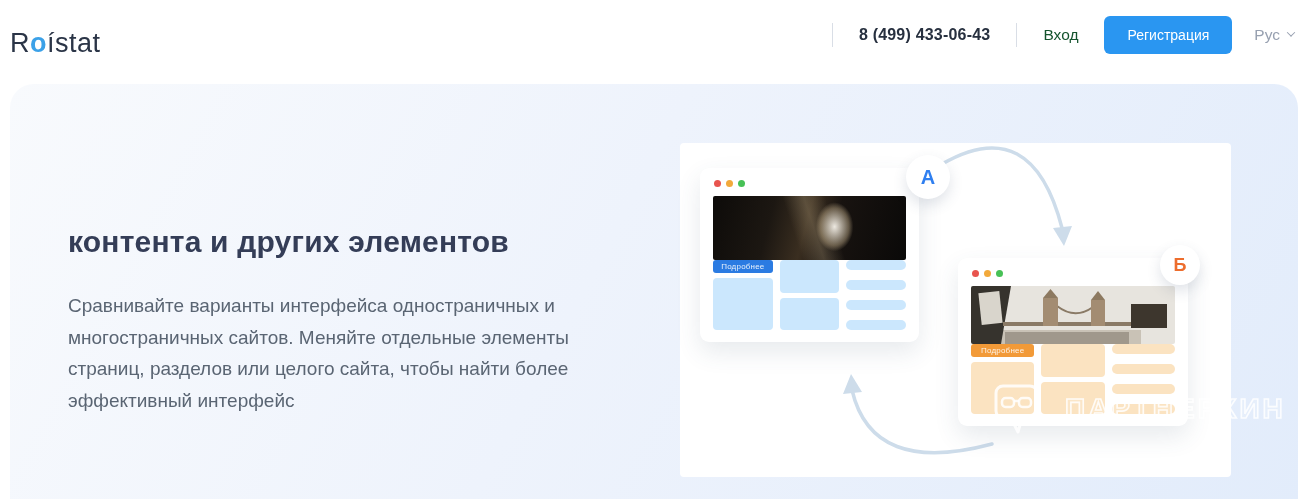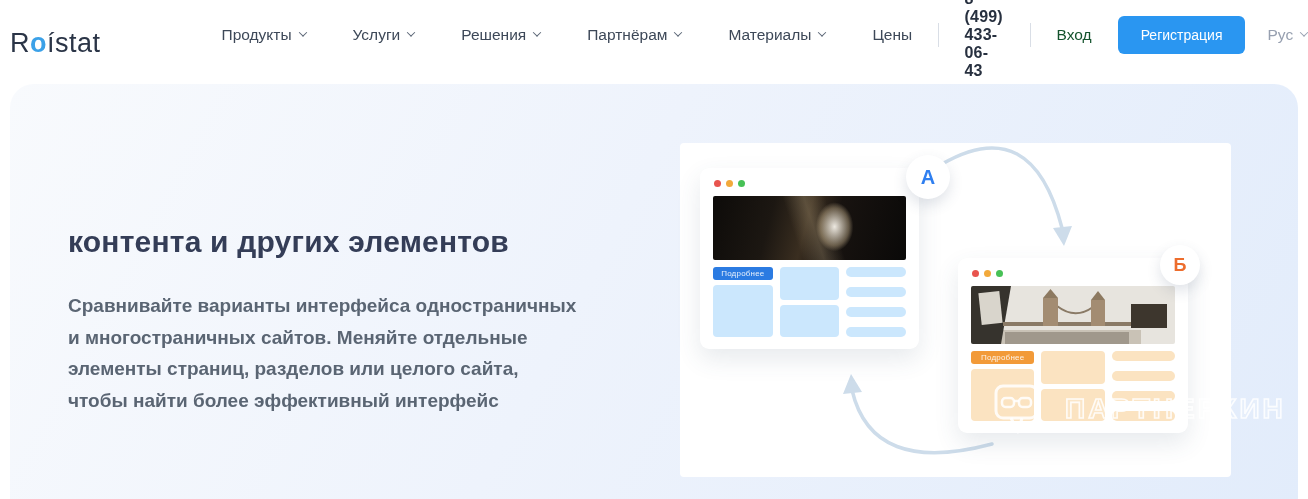--- a/index.html
+++ b/index.html
@@ -31,21 +31,21 @@
           margin-left:22px; cursor:pointer; text-decoration:none; }
   .lang .chev { border-color:#97a0b0; }
 
   
   .hero { position:relative; margin:14px 10px 0 10px; height:430px;
           border-radius:24px 24px 0 0; overflow:hidden;
           background:linear-gradient(118deg,#f8fafd 0%, #eef3fc 45%, #e2ecfb 100%); }
   .hero h1 { position:absolute; left:58px; top:96px; font-size:30px; line-height:41px;
              font-weight:700; color:#343d57; letter-spacing:.2px; }
   .hero .desc { position:absolute; left:58px; top:206px; width:512px; font-size:19px;
-                line-height:31.5px; color:#5a6573;font-weight:bold; }
+                line-height:31.5px; color:#5a6573; }
 
   
   .panel { position:absolute; left:670px; top:59px; width:551px; height:334px;
            background:#ffffff; border-radius:4px; }
   .arrows { position:absolute; left:0; top:0; width:100%; height:100%;
             pointer-events:none; z-index:1; }
 
   .bwin { position:absolute; background:#ffffff; border-radius:9px;
           box-shadow:0 10px 24px rgba(60,80,110,.12); padding:10px 13px 12px 13px;
           z-index:2; }
@@ -57,21 +57,21 @@
 
   .shot { margin-top:9px; border-radius:2px; overflow:hidden; position:relative; }
   .shot-a { height:64px;
       background:
         radial-gradient(ellipse 26px 34px at 63% 48%, rgba(248,244,236,.95) 0%, rgba(190,170,135,.45) 55%, rgba(0,0,0,0) 72%),
         linear-gradient(72deg, rgba(0,0,0,0) 42%, rgba(196,176,138,.28) 52%, rgba(0,0,0,0) 62%),
         linear-gradient(105deg,#0d0b09 0%,#1c1712 30%,#3a2e20 48%,#181310 62%,#0a0908 100%); }
   .shot-b { height:58px; }
   .shot-b svg { display:block; width:100%; height:100%; }
 
-  .grid { margin-top:7px; display:flex; gap:7px; }
+  .grid { display:flex; gap:7px; }
   .grid .col { flex:1; display:flex; flex-direction:column; gap:5px; }
   .col3 { justify-content:space-between; }
   .mini-btn { height:13px; border-radius:3px; font-size:8px; line-height:13px;
               text-align:center; color:rgba(255,255,255,.88); letter-spacing:.2px;
               overflow:hidden; }
   .a .mini-btn { background:#2b7be2; }
   .b .mini-btn { background:#f29a38; }
   .blk { border-radius:4px; }
   .a .blk { background:#cbe7fd; }
   .b .blk { background:#fbe3c1; }
@@ -93,45 +93,20 @@
              margin-left:24px; white-space:nowrap; }
 </style>
 </head>
 <body>
 
 <header class="topnav">
   <div class="logo">
     <span>R</span><span class="lo">o</span><span>ístat</span>
   </div>
 
-  <nav class="nav-links">
-    <a class="nav-item">
-      <span>Продукты</span>
-      <i class="chev"></i>
-    </a>
-    <a class="nav-item">
-      <span>Услуги</span>
-      <i class="chev"></i>
-    </a>
-    <a class="nav-item">
-      <span>Решения</span>
-      <i class="chev"></i>
-    </a>
-    <a class="nav-item">
-      <span>Партнёрам</span>
-      <i class="chev"></i>
-    </a>
-    <a class="nav-item">
-      <span>Материалы</span>
-      <i class="chev"></i>
-    </a>
-    <a class="nav-item">
-      <span>Цены</span>
-    </a>
-  </nav>
 
   <div class="nav-right">
     <span class="vdiv"></span>
     <a class="phone">8 (499) 433-06-43</a>
     <span class="vdiv"></span>
     <a class="login">Вход</a>
     <button class="signup">Регистрация</button>
     <a class="lang">
       <span>Рус</span>
       <i class="chev"></i>

